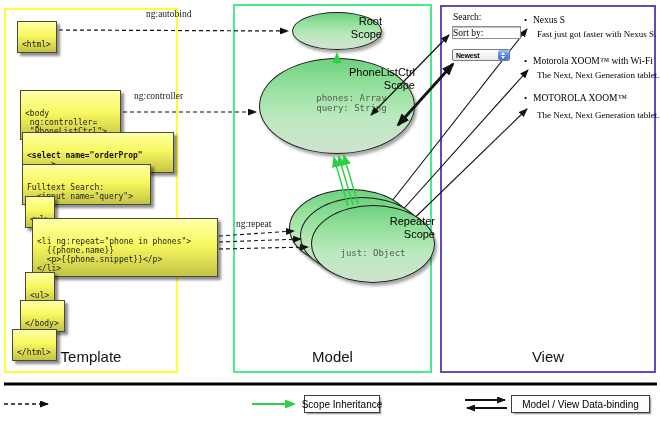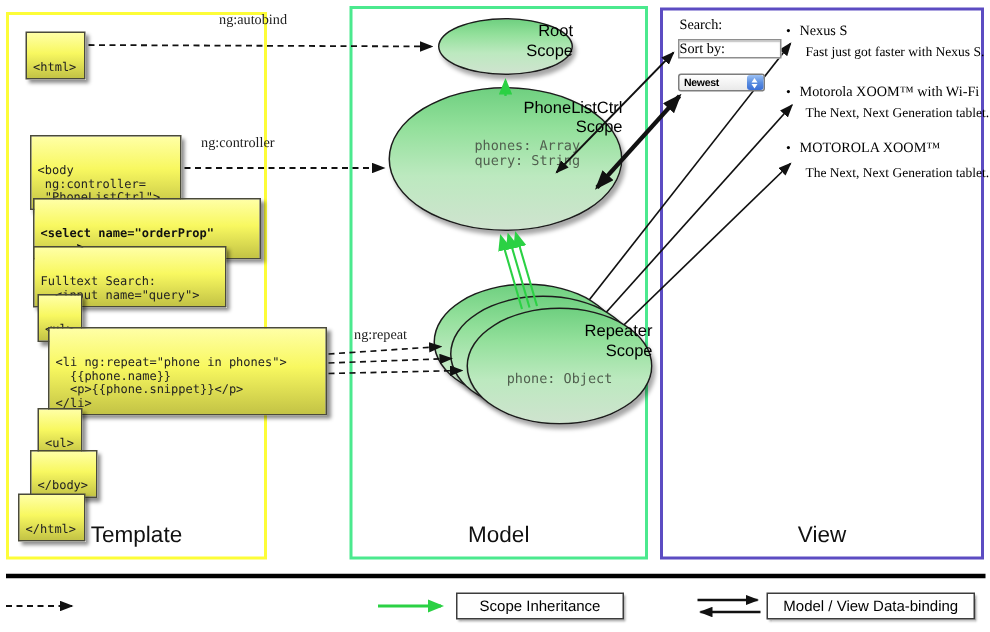--- a/index.html
+++ b/index.html
@@ -119,21 +119,21 @@
   <div class="ellipse-text" style="left:259px; top:66px; width:156px;">PhoneListCtrl
 Scope</div>
   <div class="ellipse-text scope-props" style="left:259px; top:94px; width:156px;padding-left:29px;">phones: Array
 query: String</div>
 
   <div class="ellipse" style="left:289px; top:189px; width:124px; height:78px;"></div>
   <div class="ellipse" style="left:300px; top:197px; width:124px; height:78px;"></div>
   <div class="ellipse" style="left:311px; top:205px; width:124px; height:78px;"></div>
   <div class="ellipse-text" style="left:311px; top:215px; width:124px;">Repeater
 Scope</div>
-  <div class="ellipse-text scope-props" style="left:311px; top:249px; width:124px;">phone: Object</div>
+  <div class="ellipse-text scope-props" style="left:311px; top:249px; width:124px;">just: Object</div>
 
   <div class="serif" id="search-label" style="left:453px; top:12px;">Search:</div>
   <div id="search-input"></div>
   <div class="serif" id="sort-label" style="left:453px; top:28px;">Sort by:</div>
   <div id="sort-select">
     <span class="value">Newest</span>
     <span class="spinner">
       <span class="tri-up"></span>
         <span class="tri-down"></span>
     </span>
@@ -147,21 +147,21 @@
   <div class="serif phone-item-title" style="left:524px; top:56px;">
     <span class="bullet">•</span><span>Motorola XOOM™ with Wi-Fi</span>
   </div>
   <div class="serif phone-item-desc" style="left:537px; top:70px;">The Next, Next Generation tablet.</div>
 
   <div class="serif phone-item-title" style="left:524px; top:93px;">
     <span class="bullet">•</span><span>MOTOROLA XOOM™</span>
   </div>
   <div class="serif phone-item-desc" style="left:537px; top:110px;">The Next, Next Generation tablet.</div>
 
-  <div class="legend-box" style="left:304px; top:395px; width:112px;">Scope Inheritance</div>
+  <div class="legend-box" style="left:304px; top:395px; width:76px;">Scope Inheritance</div>
   <div class="legend-box" style="left:511px; top:395px; width:139px;">Model / View Data-binding</div>
 
   <svg id="svg-over" class="layer">
     <defs>
       <marker id="ah-black" markerUnits="userSpaceOnUse" markerWidth="9" markerHeight="7" refX="8" refY="3.5" orient="auto-start-reverse">
         <path d="M0,0 L9,3.5 L0,7 z" fill="#111"></path>
       </marker>
       <marker id="ah-black-big" markerUnits="userSpaceOnUse" markerWidth="13" markerHeight="10" refX="11" refY="5" orient="auto-start-reverse">
         <path d="M0,0 L13,5 L0,10 z" fill="#111"></path>
       </marker>

